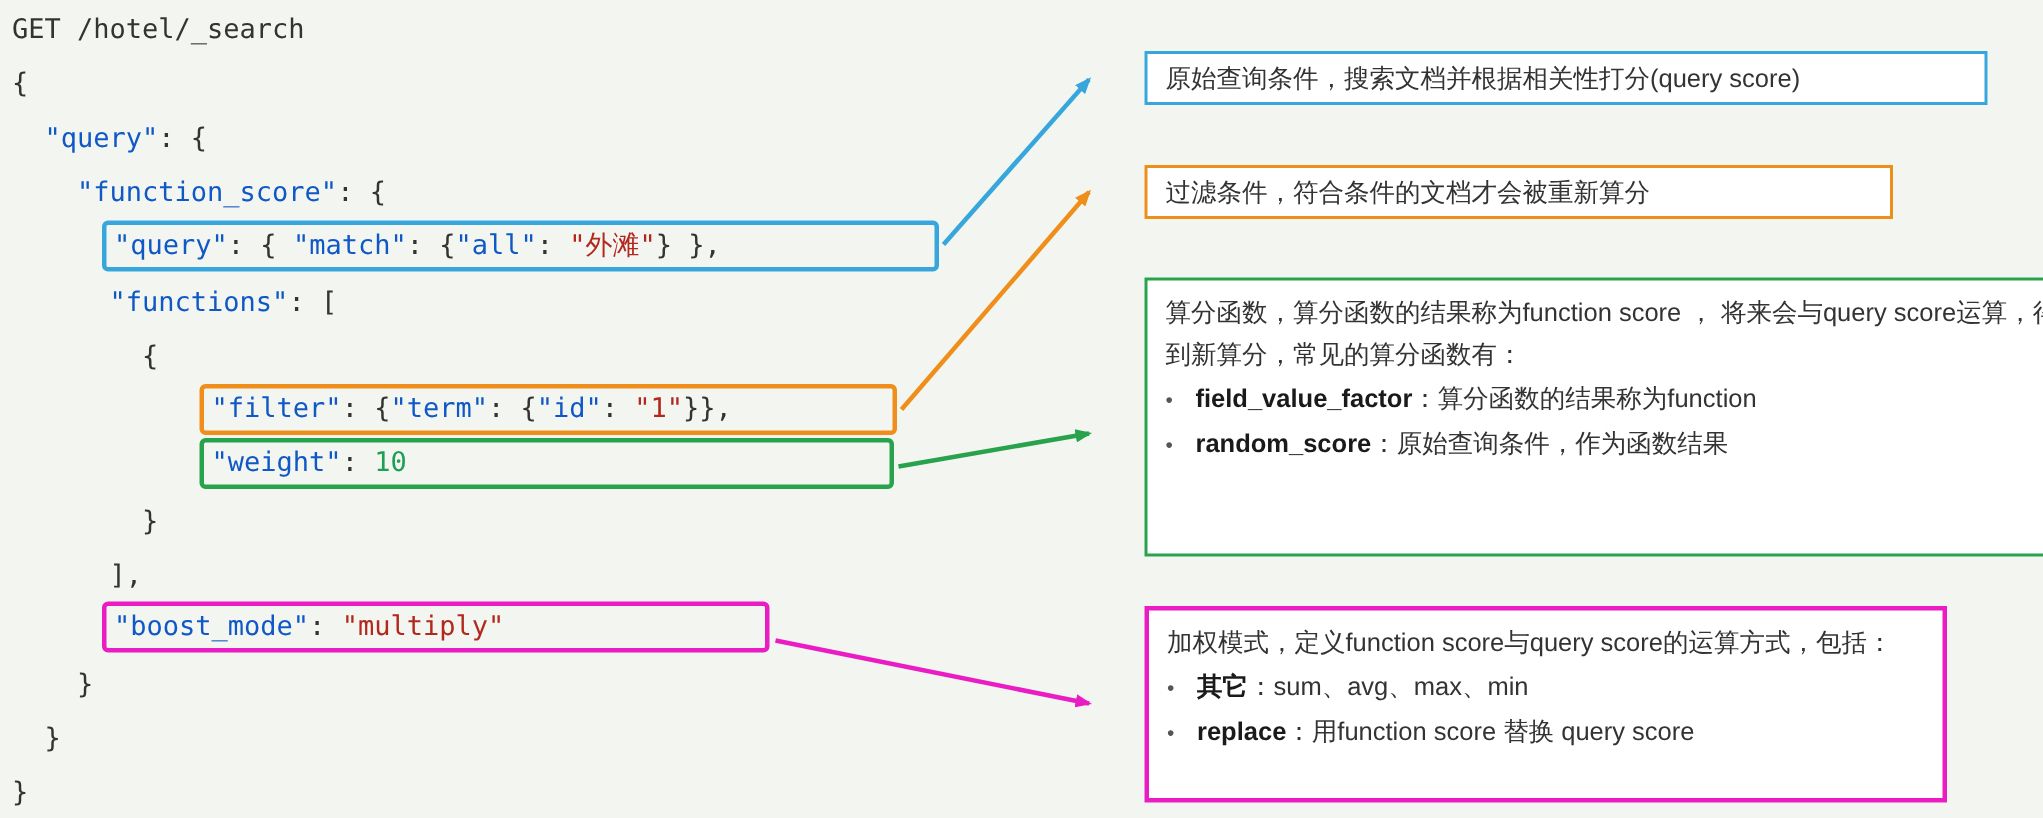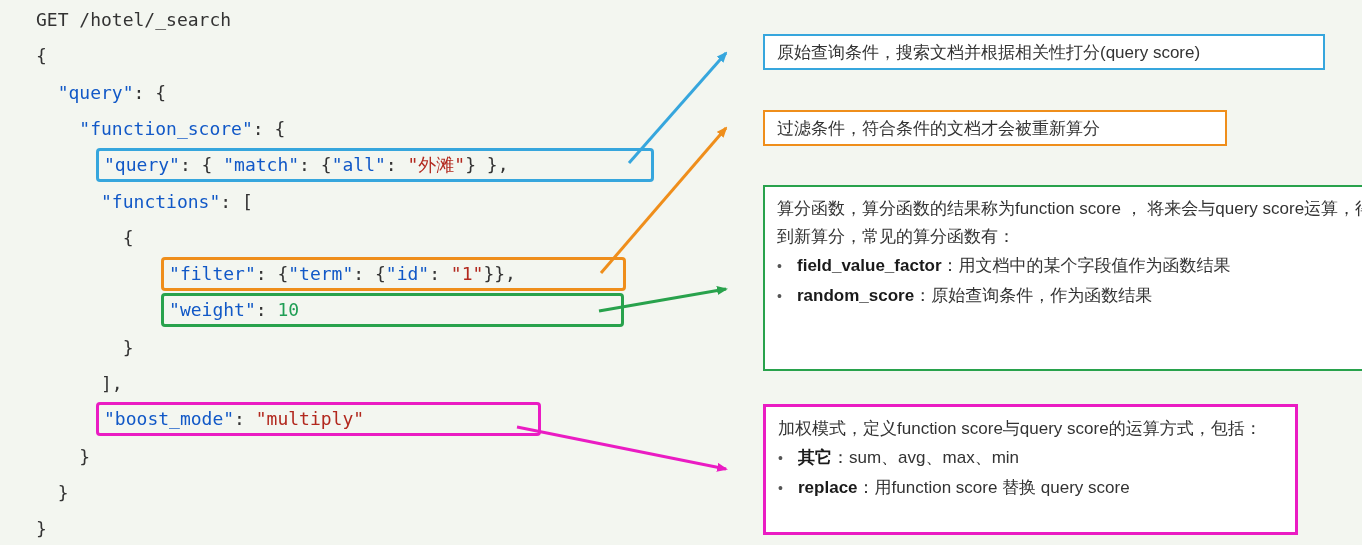--- a/index.html
+++ b/index.html
@@ -7,40 +7,40 @@
     --c-magenta:#ea1cc3; --c-code-plain:#333333; --c-code-key:#1158c7;
     --c-code-str:#b2281e; --c-code-num:#1f9e55;
   }
   html,body{margin:0;padding:0;}
   body{background:var(--c-page-bg);font-family:"Liberation Sans",sans-serif;}
   .stage{position:relative;width:1362px;height:545px;overflow:hidden;background:var(--c-page-bg);}
 
   
   .code{position:absolute;left:8px;top:2px;margin:0;
         font-family:"DejaVu Sans Mono",monospace;font-size:18px;color:var(--c-code-plain);}
-  .code-line{height:36.4px;line-height:36.4px;white-space:pre;margin-left:28px;}
+  .code-line{height:36.4px;line-height:36.4px;white-space:pre;}
   .tok-plain{color:var(--c-code-plain);}
   .tok-key{color:var(--c-code-key);}
   .tok-str{color:var(--c-code-str);}
   .tok-num{color:var(--c-code-num);}
   .code-box{display:inline-block;box-sizing:border-box;height:34px;line-height:28px;
             border:3px solid;border-radius:4px;padding:0 5px;margin-left:-5px;
             vertical-align:middle;position:relative;top:-2px;background:transparent;}
   .box-blue{border-color:var(--c-blue);width:558px;}
   .box-orange{border-color:var(--c-orange);width:465px;}
   .box-green{border-color:var(--c-green);width:463px;}
   .box-magenta{border-color:var(--c-magenta);width:445px;}
 
   
   .note{position:absolute;background:#ffffff;border:2px solid;box-sizing:border-box;
         color:#333;font-size:17px;margin-left:30px;}
   .note-small{display:flex;align-items:center;padding:0 12px;height:36px;}
   .note-big{padding:8px 12px;line-height:28px;}
   .note-blue{border-color:var(--c-blue);left:733px;top:34px;width:562px;}
-  .note-orange{border-color:var(--c-orange);left:733px;top:110px;width:464px;}
+  .note-orange{border-color:var(--c-orange);left:733px;top:110px;width:499px;}
   .note-green{border-color:var(--c-green);left:733px;top:185px;width:627px;min-height:186px;}
   .note-magenta{border-color:var(--c-magenta);left:733px;top:404px;width:535px;min-height:131px;border-width:3px;}
   .bullet-item{line-height:29px;}
   .bullet-item b{color:#1a1a1a;}
   .bullet-dot{display:inline-block;width:20px;text-align:left;color:#555;font-size:14px;}
 
   
   .arrows{position:absolute;left:0;top:0;width:1362px;height:545px;pointer-events:none;}
   .arrow{stroke-width:3;fill:none;}
   .arrow-blue{stroke:var(--c-blue);}
@@ -80,21 +80,21 @@
     <span>原始查询条件，搜索文档并根据相关性打分(query score)</span>
   </div>
 
   <div class="note note-small note-orange">
     <span>过滤条件，符合条件的文档才会被重新算分</span>
   </div>
 
   <div class="note note-big note-green">
     <div>算分函数，算分函数的结果称为function score ， 将来会与query score运算，得到新算分，常见的算分函数有：</div>
     <div>
-        <div class="bullet-item"><span class="bullet-dot">•</span><b>field_value_factor</b><span>：用文档中的某个字段值作为函数结果</span></div>
+        <div class="bullet-item"><span class="bullet-dot">•</span><b>field_value_factor</b><span>：算分函数的结果称为function</span></div>
         <div class="bullet-item"><span class="bullet-dot">•</span><b>random_score</b><span>：原始查询条件，作为函数结果</span></div>
       </div>
   </div>
 
   <div class="note note-big note-magenta">
     <div>加权模式，定义function score与query score的运算方式，包括：</div>
     <div>
         <div class="bullet-item"><span class="bullet-dot">•</span><b>其它</b><span>：sum、avg、max、min</span></div>
         <div class="bullet-item"><span class="bullet-dot">•</span><b>replace</b><span>：用function score 替换 query score</span></div>
       </div>

